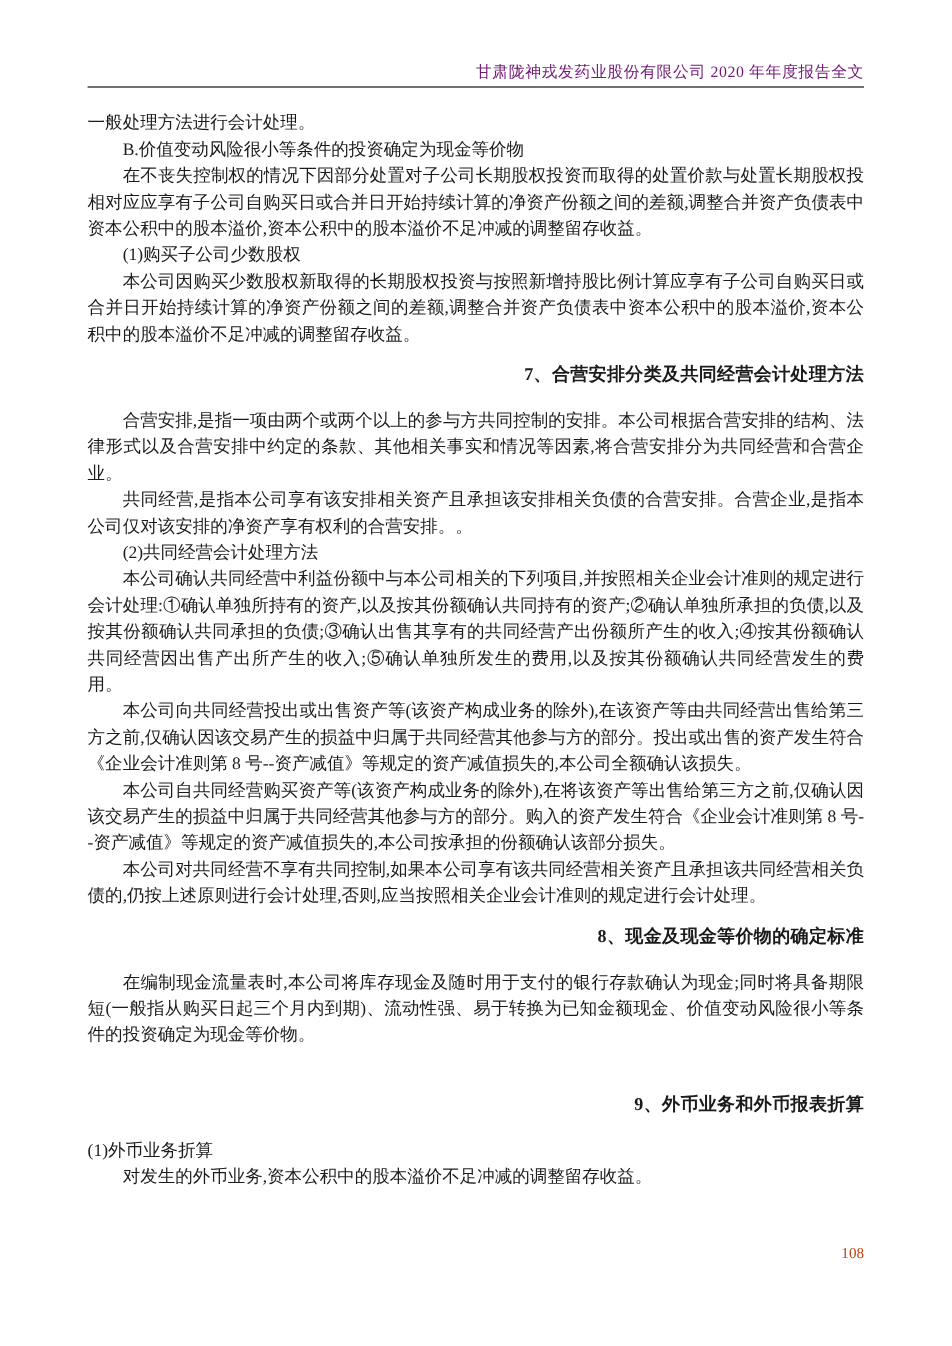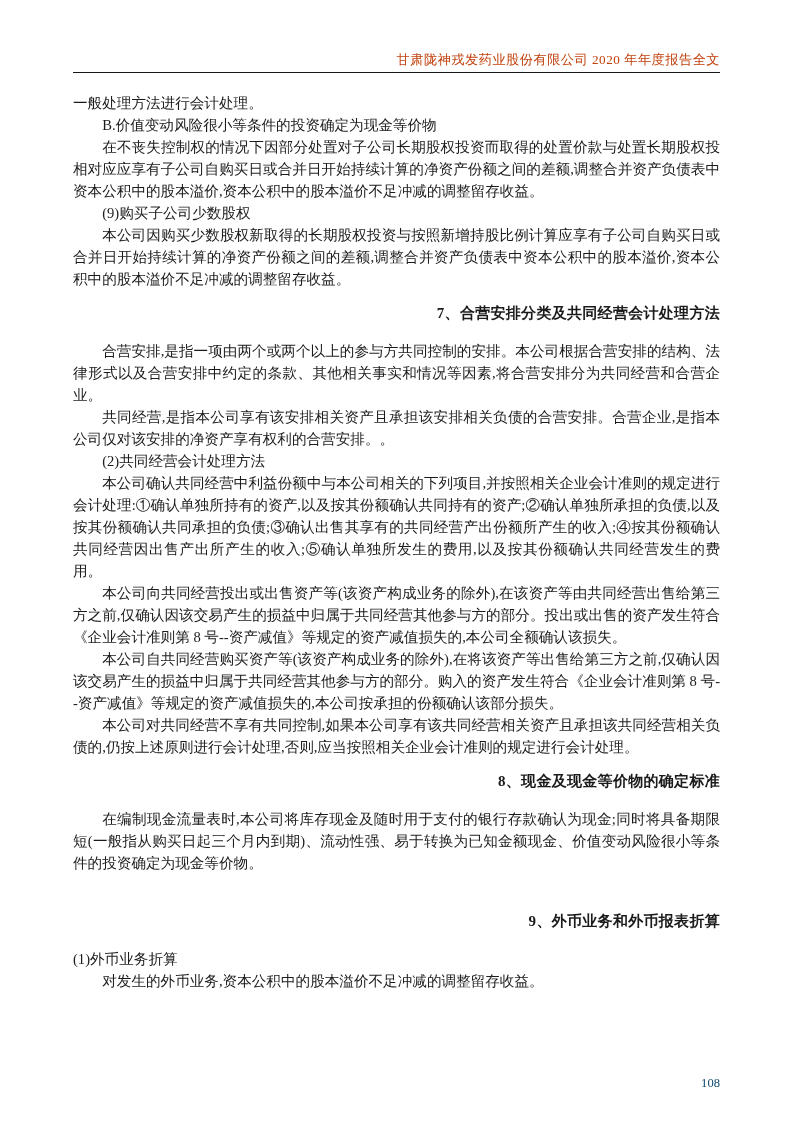--- a/index.html
+++ b/index.html
@@ -17,21 +17,21 @@
     color: #1b1b1b;
   }
   .running-header {
     position: absolute;
     top: 51px;
     left: 73px;
     width: 647px;
     text-align: right;
     font-size: 13.2px;
     line-height: 17px;
-    color: #c2410c;
+    color: #701a75;
     letter-spacing: 0.5px;
     white-space: nowrap;
   }
   .header-rule {
     position: absolute;
     top: 72px;
     left: 73px;
     width: 647px;
     height: 0;
     border-top: 1.7px solid #161616;
@@ -60,36 +60,35 @@
   }
   .doc-body .spacer {
     height: 24px;
   }
   .page-number {
     position: absolute;
     top: 1036px;
     right: 73px;
     font-size: 12.6px;
     line-height: 16px;
-    color: #0c4a6e;
-    margin-top: 39px;
+    color: #c2410c;
   }
 </style>
 </head>
 <body>
 
 <div class="page">
   <div class="running-header">甘肃陇神戎发药业股份有限公司 2020 年年度报告全文</div>
   <div class="header-rule"></div>
 
   <div class="doc-body">
       <p class="para">一般处理方法进行会计处理。</p>
       <p class="para indent">B.价值变动风险很小等条件的投资确定为现金等价物</p>
       <p class="para indent">在不丧失控制权的情况下因部分处置对子公司长期股权投资而取得的处置价款与处置长期股权投相对应应享有子公司自购买日或合并日开始持续计算的净资产份额之间的差额,调整合并资产负债表中资本公积中的股本溢价,资本公积中的股本溢价不足冲减的调整留存收益。</p>
-      <p class="para indent">(9)购买子公司少数股权</p>
+      <p class="para indent">(1)购买子公司少数股权</p>
       <p class="para indent">本公司因购买少数股权新取得的长期股权投资与按照新增持股比例计算应享有子公司自购买日或合并日开始持续计算的净资产份额之间的差额,调整合并资产负债表中资本公积中的股本溢价,资本公积中的股本溢价不足冲减的调整留存收益。</p>
       <h3 class="heading">7、合营安排分类及共同经营会计处理方法</h3>
       <p class="para indent">合营安排,是指一项由两个或两个以上的参与方共同控制的安排。本公司根据合营安排的结构、法律形式以及合营安排中约定的条款、其他相关事实和情况等因素,将合营安排分为共同经营和合营企业。</p>
       <p class="para indent">共同经营,是指本公司享有该安排相关资产且承担该安排相关负债的合营安排。合营企业,是指本公司仅对该安排的净资产享有权利的合营安排。。</p>
       <p class="para indent">(2)共同经营会计处理方法</p>
       <p class="para indent">本公司确认共同经营中利益份额中与本公司相关的下列项目,并按照相关企业会计准则的规定进行会计处理:①确认单独所持有的资产,以及按其份额确认共同持有的资产;②确认单独所承担的负债,以及按其份额确认共同承担的负债;③确认出售其享有的共同经营产出份额所产生的收入;④按其份额确认共同经营因出售产出所产生的收入;⑤确认单独所发生的费用,以及按其份额确认共同经营发生的费用。</p>
       <p class="para indent">本公司向共同经营投出或出售资产等(该资产构成业务的除外),在该资产等由共同经营出售给第三方之前,仅确认因该交易产生的损益中归属于共同经营其他参与方的部分。投出或出售的资产发生符合《企业会计准则第 8 号--资产减值》等规定的资产减值损失的,本公司全额确认该损失。</p>
       <p class="para indent">本公司自共同经营购买资产等(该资产构成业务的除外),在将该资产等出售给第三方之前,仅确认因该交易产生的损益中归属于共同经营其他参与方的部分。购入的资产发生符合《企业会计准则第 8 号--资产减值》等规定的资产减值损失的,本公司按承担的份额确认该部分损失。</p>
       <p class="para indent">本公司对共同经营不享有共同控制,如果本公司享有该共同经营相关资产且承担该共同经营相关负债的,仍按上述原则进行会计处理,否则,应当按照相关企业会计准则的规定进行会计处理。</p>
       <h3 class="heading">8、现金及现金等价物的确定标准</h3>

